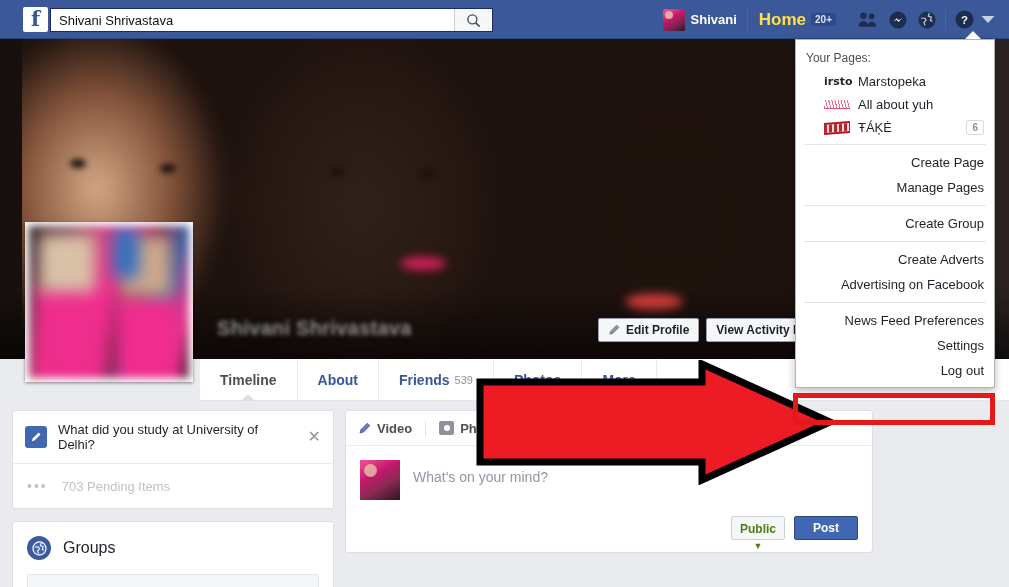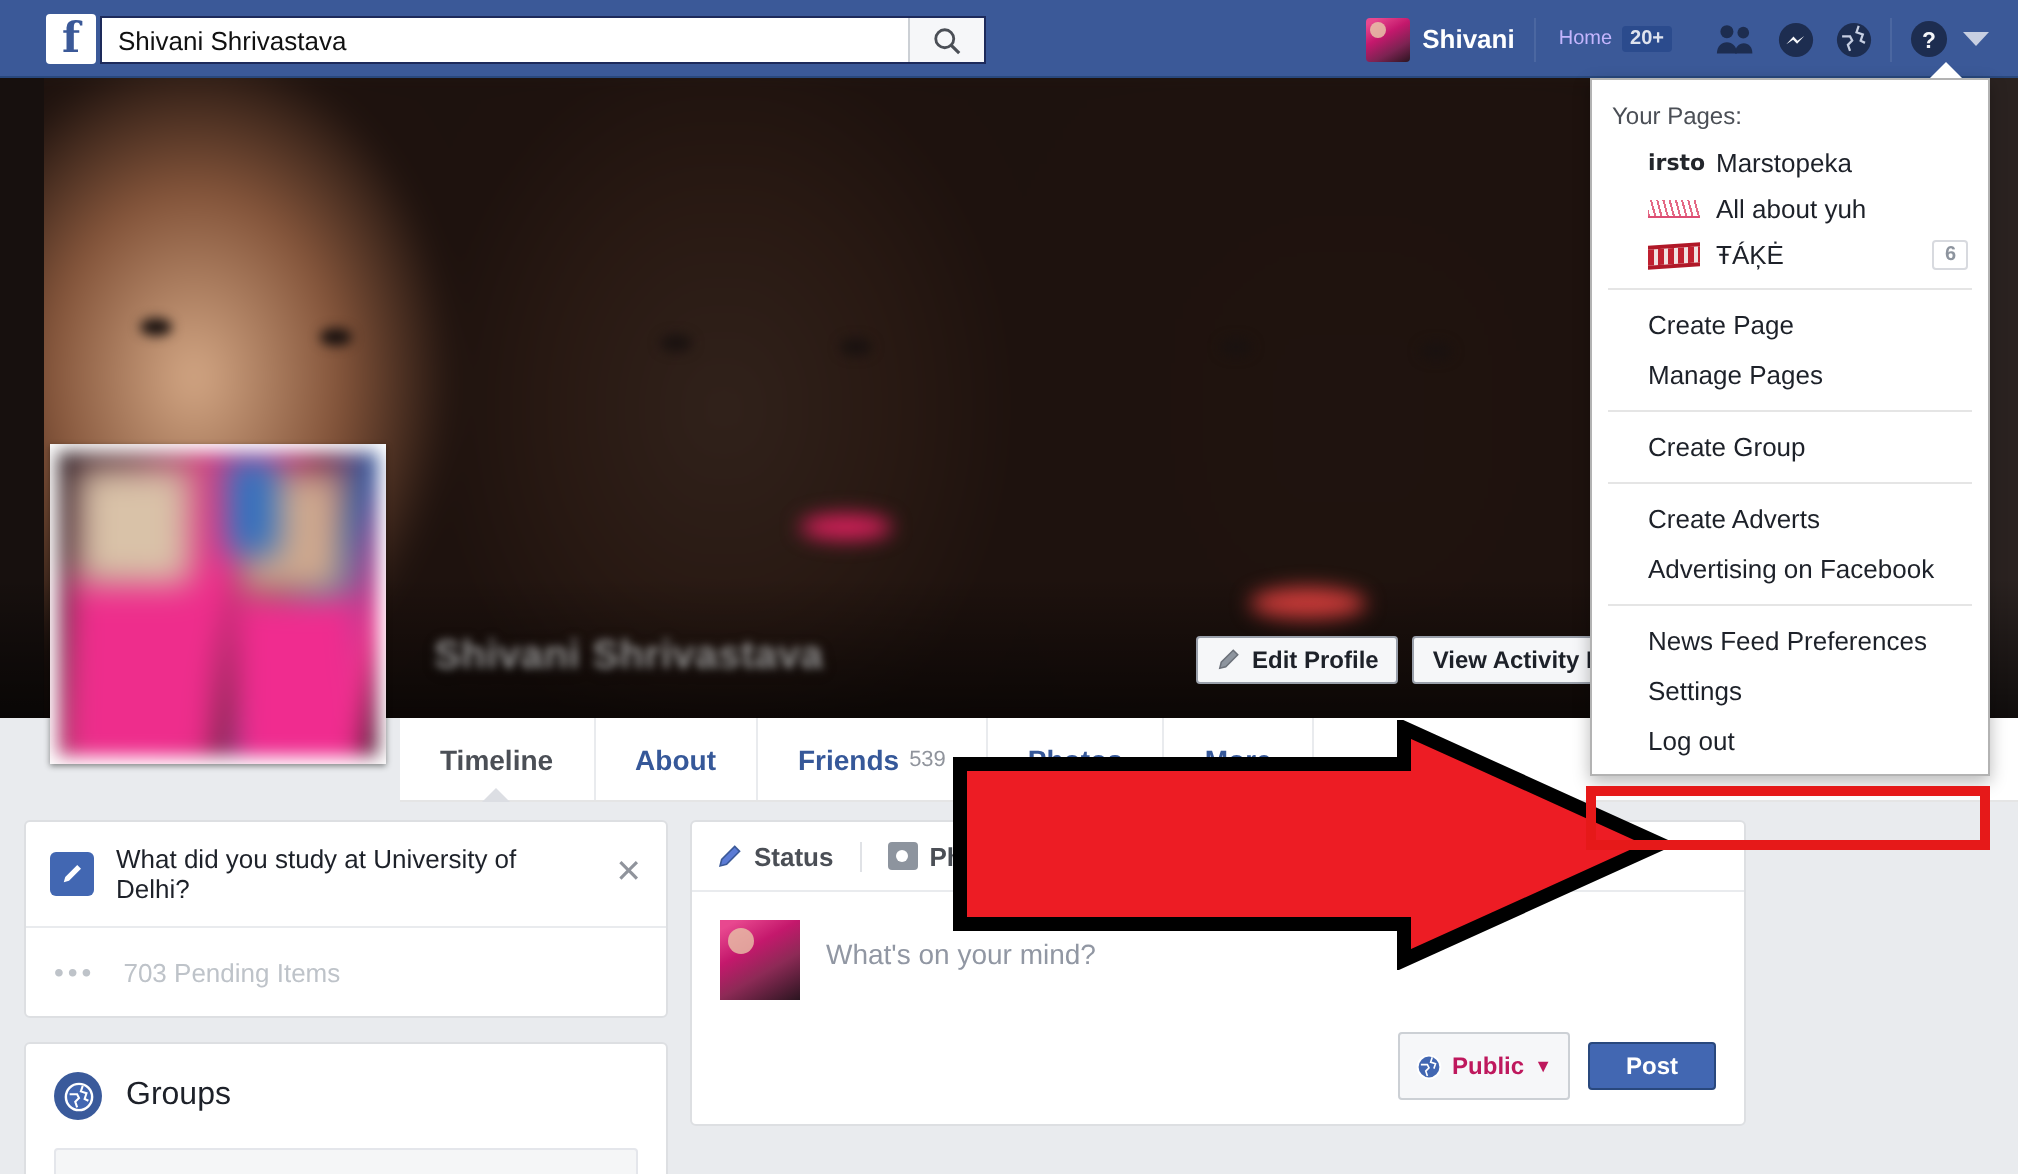--- a/index.html
+++ b/index.html
@@ -59,21 +59,21 @@
   .nav-avatar::after {
     content:''; position:absolute; left:2px; top:2px; width:8px; height:8px;
     border-radius:50%; background:#e8c3a8; opacity:.85;
   }
   .nav-name { color: #fff; font-size: 13px; font-weight: bold; white-space: nowrap; }
   .nav-sep { width: 1px; height: 22px; background: #4b67a1; margin: 0 3px; }
   .nav-home {
     display: flex; align-items: center; gap: 5px;
     padding: 4px 8px; border-radius: 2px; cursor: pointer;
   }
-  .nav-home-label { color: #c4b5fd; font-size: 10px; font-weight: normal; }
+  .nav-home-label { color: #fde047; font-size: 17px; font-weight: bold; }
   .badge-home {
     background: #2b4b8d; color: #dfe3ee; font-size: 10px;
     padding: 1px 4px; border-radius: 2px; font-weight: bold;
   }
   .nav-icons { display: flex; align-items: center; gap: 11px; margin-left: 14px; }
   .nav-ic { cursor: pointer; opacity: .95; display:flex; align-items:center; }
   .nav-sep2 { width: 1px; height: 22px; background: #4b67a1; margin: 0 9px; }
   .help-btn { display:flex; align-items:center; gap:7px; cursor:pointer; }
 
   .caret-point {
@@ -233,22 +233,22 @@
     border-radius:50%; background:#e8c3a8; opacity:.8;
   }
   .comp-placeholder { font-size: 14px; color: #9197a3; padding-top: 9px; }
   .comp-footer {
     display: flex; align-items: center; justify-content: flex-end; gap: 9px;
     padding: 10px 14px 12px;
   }
   .privacy-btn {
     display: flex; align-items: center; gap: 5px;
     background: #f6f7f9; border: 1px solid #ccd0d5; border-radius: 2px;
-    height: 24px; padding: 16px 8px; font-size: 12px; font-weight: bold;
-    color: #be185d; cursor: pointer;
+    height: 24px; padding: 0 8px; font-size: 12px; font-weight: bold;
+    color: #4d7c0f; cursor: pointer; flex-direction: column;
   }
   .post-btn {
     background: #4267b2; border: 1px solid #29487d; border-radius: 2px;
     height: 24px; padding: 0 18px; color: #fff; font-size: 12px;
     font-weight: bold; cursor: pointer; display:flex; align-items:center;
   }
 
   
   .dropdown {
     position: absolute; right: 14px; top: 39px; width: 200px;
@@ -271,21 +271,21 @@
     color: #23262b; line-height: 13px; text-align:center;
   }
   .page-thumb.t3 {
     background: repeating-linear-gradient(90deg,#c02030 0 3px,#f0e0e0 3px 5px);
     border-top: 2px solid #b01828; border-bottom: 2px solid #b01828; height: 12px;
     transform: skewY(-4deg);
   }
   .dd-page-name { font-size: 13px; color: #1d2129; flex: 1; }
   .dd-divider { height: 1px; background: #e5e5e5; margin: 5px 8px; }
   .dd-item {
-    display: flex; align-items: center; justify-content: flex-start;
+    display: flex; align-items: center; justify-content: flex-end;
     padding: 5px 10px 5px 28px; cursor: pointer;
   }
   .dd-item-label { font-size: 13px; color: #1d2129; }
   .dd-count {
     background: #dfe3ee; color: #4b4f56; font-size: 10px; font-weight: bold;
     padding: 1px 5px; border-radius: 2px; min-width: 16px; text-align: center;
   }
   .dd-count.plain { background: #fff; border: 1px solid #d8dadf; color: #8d949e; }
 
   .settings-highlight {
@@ -391,21 +391,21 @@
       <div class="intro-field"></div>
     </div>
   </div>
 
   <div class="composer">
     <div class="comp-tabs">
       <div class="comp-tab">
         <svg width="13" height="13" viewBox="0 0 16 16">
           <path d="M11.5 1.5l3 3-8 8-4 1 1-4z" fill="#5b7bd5" stroke="#3b5998" stroke-width="1"></path>
         </svg>
-        <span>Status</span>
+        <span>Video</span>
       </div>
       <div class="comp-tab sep">
         <span class="cam-ic">
             <i></i>
           </span>
         <span>Photo / Video</span>
       </div>
     </div>
     <div class="comp-body">
       <div class="comp-avatar"></div>

